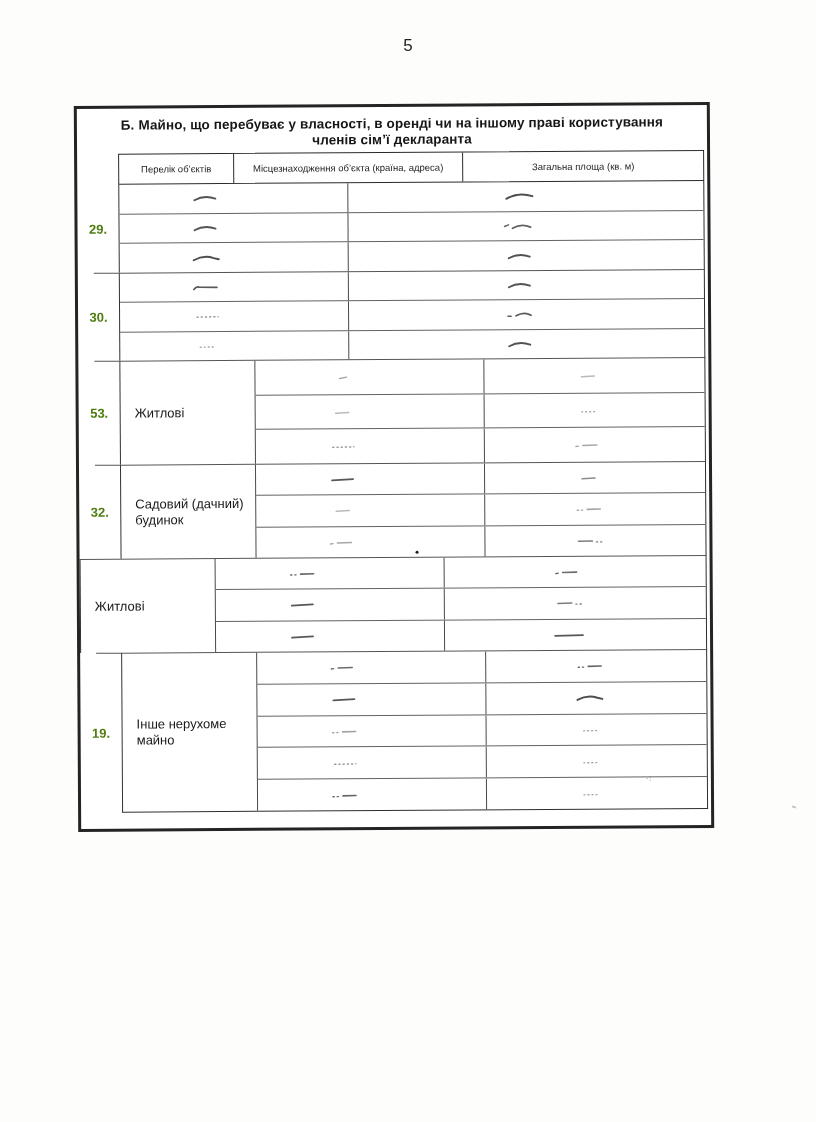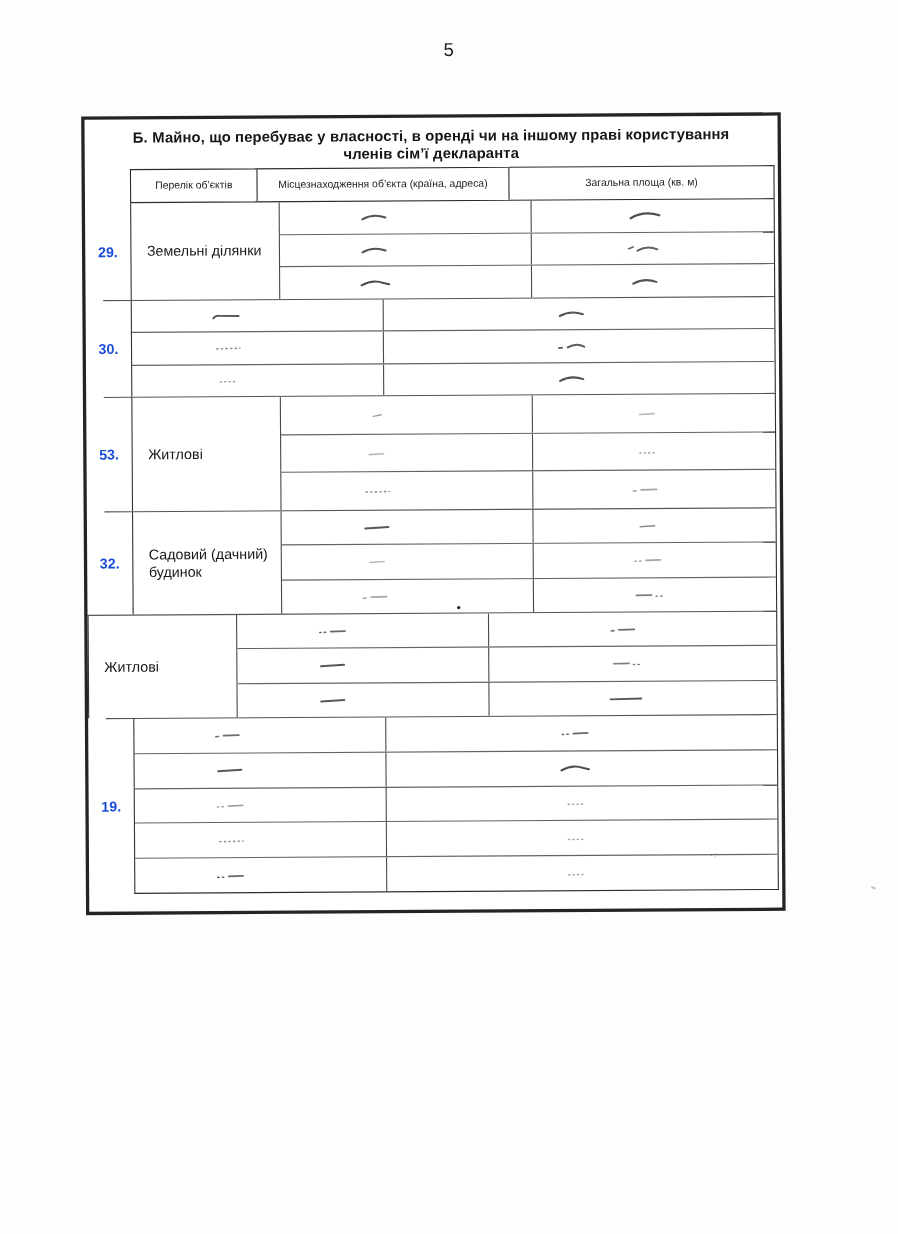--- a/index.html
+++ b/index.html
@@ -34,21 +34,21 @@
     font-size:9.5px;line-height:11px;color:#1d1d1d;box-sizing:border-box;
   }
   .th1{width:114px;}
   .th2{width:229px;border-left:1.5px solid #2b2b2b;}
   .th3{flex:1;border-left:1.5px solid #2b2b2b;}
   
   .bands{width:627px;}
   .band{display:flex;box-sizing:border-box;}
   .num{
     width:41px;position:relative;display:flex;align-items:center;justify-content:center;
-    font-weight:700;font-size:13px;color:#1d4ed8;box-sizing:border-box;
+    font-weight:700;font-size:13px;color:#4d7c0f;box-sizing:border-box;
   }
   .band:not(:first-child) .num::after{
     content:"";position:absolute;right:0;top:-0.5px;width:60%;
     border-top:1px solid #555;
   }
   .bmain{
     flex:1;display:flex;box-sizing:border-box;position:relative;
     border-left:1.5px solid #333;border-right:1.6px solid #2e2e2e;
   }
   .band:not(:first-child) .bmain{border-top:1px solid #555;}
@@ -88,21 +88,20 @@
     <div class="tablewrap">
       <div class="thead">
         <div class="th th1">Перелік об’єктів</div>
         <div class="th th2">Місцезнаходження об’єкта (країна, адреса)</div>
         <div class="th th3">Загальна площа (кв. м)</div>
       </div>
       <div class="bands">
           <div class="band" style="height: 88px;">
             <div class="num">29.</div>
             <div class="bmain">
-              <div class="lbl">Земельні ділянки</div>
               <div class="rows">
                 <div class="r">
                   <div class="c2">
                     <svg viewBox="0 0 40 12" width="40" height="12" style="opacity: 0.82;">
                       <path d="M7,8 Q17,2.5 28,6.5" fill="none" stroke="#2e2e2e" stroke-width="1.9" stroke-linecap="round"></path>
                     </svg>
                   </div>
                   <div class="c3">
                     <svg viewBox="0 0 40 12" width="40" height="12" style="opacity: 0.85;">
                       <path d="M5,8.5 Q17,1.5 31,6" fill="none" stroke="#2e2e2e" stroke-width="2" stroke-linecap="round"></path>
@@ -315,20 +314,21 @@
                       <path d="M5,6.8 L33,6.2" fill="none" stroke="#2e2e2e" stroke-width="1.7" stroke-linecap="round"></path>
                     </svg>
                   </div>
                 </div>
               </div>
             </div>
           </div>
           <div class="band" style="height: 160px;">
             <div class="num">19.</div>
             <div class="bmain">
+              <div class="lbl">Інше нерухоме майно</div>
               <div class="rows">
                 <div class="r">
                   <div class="c2">
                     <svg viewBox="0 0 40 12" width="40" height="12" style="opacity: 0.7;">
                       <path d="M6,7.6 L8.5,7.3" fill="none" stroke="#2e2e2e" stroke-width="1.4" stroke-linecap="round"></path>
                       <path d="M13,6.6 L27,6.2" fill="none" stroke="#2e2e2e" stroke-width="1.6" stroke-linecap="round"></path>
                     </svg>
                   </div>
                   <div class="c3">
                     <svg viewBox="0 0 40 12" width="40" height="12" style="opacity: 0.72;">

